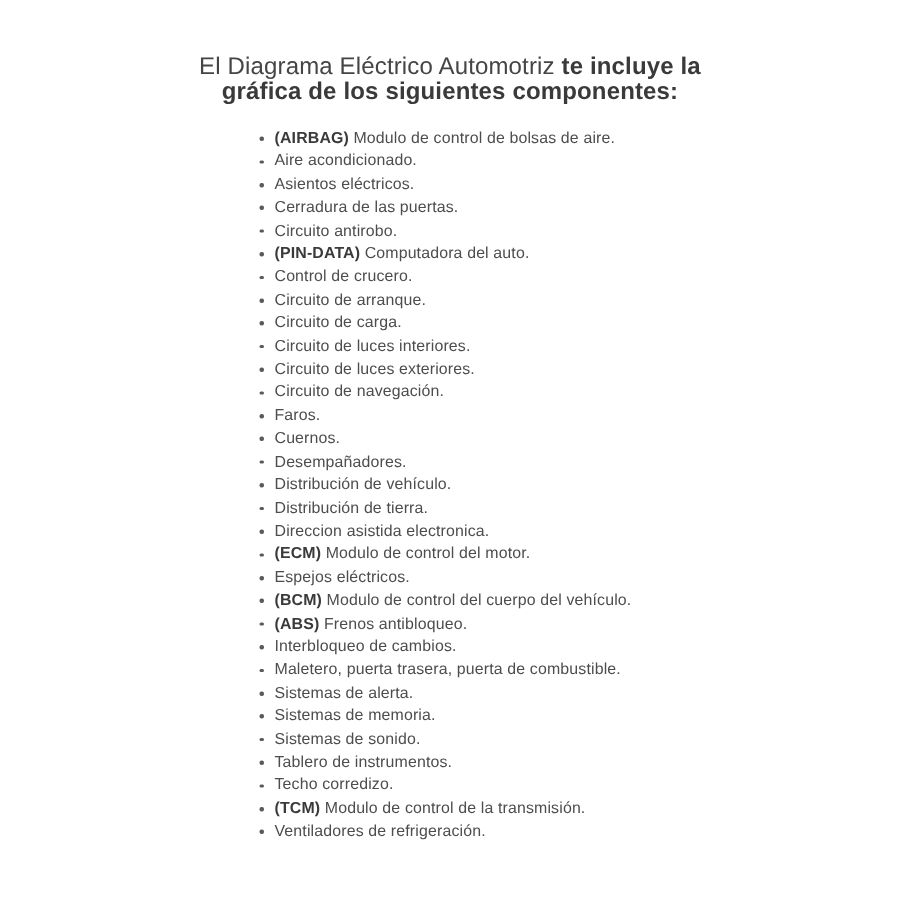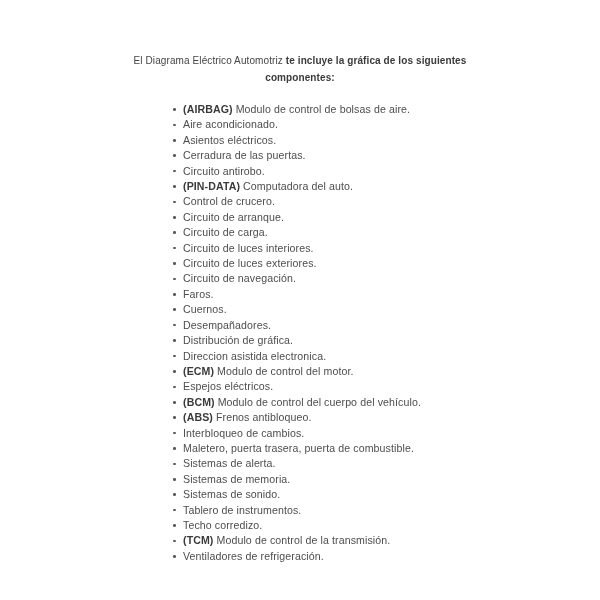--- a/index.html
+++ b/index.html
@@ -8,23 +8,23 @@
     background: #ffffff;
     font-family: "Liberation Sans", sans-serif;
     overflow: hidden;
   }
   .doc {
     width: 600px; height: 600px;
     padding-top: 37px;
   }
   .title {
     max-width: 380px;
-    margin: 16px auto;
+    margin: 0 auto;
     text-align: center;
-    font-size: 10px;
+    font-size: 16px;
     line-height: 16.5px;
     font-weight: 400;
     color: #454545;
     letter-spacing: 0.1px;
   }
   .title strong {
     font-weight: 700;
     color: #3a3a3a;
   }
   ul.components {
@@ -87,22 +87,23 @@
     <li><strong class="prefix"></strong><span class="text">Circuito de luces exteriores.</span></li>
 
     <li><strong class="prefix"></strong><span class="text">Circuito de navegación.</span></li>
 
     <li><strong class="prefix"></strong><span class="text">Faros.</span></li>
 
     <li><strong class="prefix"></strong><span class="text">Cuernos.</span></li>
 
     <li><strong class="prefix"></strong><span class="text">Desempañadores.</span></li>
 
-    <li><strong class="prefix"></strong><span class="text">Distribución de gráfica.</span></li>
+    <li><strong class="prefix"></strong><span class="text">Distribución de vehículo.</span></li>
 
+    <li><strong class="prefix"></strong><span class="text">Distribución de tierra.</span></li>
 
     <li><strong class="prefix"></strong><span class="text">Direccion asistida electronica.</span></li>
 
     <li><strong class="prefix">(ECM)</strong><span class="text">Modulo de control del motor.</span></li>
 
     <li><strong class="prefix"></strong><span class="text">Espejos eléctricos.</span></li>
 
     <li><strong class="prefix">(BCM)</strong><span class="text">Modulo de control del cuerpo del vehículo.</span></li>
 
     <li><strong class="prefix">(ABS)</strong><span class="text">Frenos antibloqueo.</span></li>

